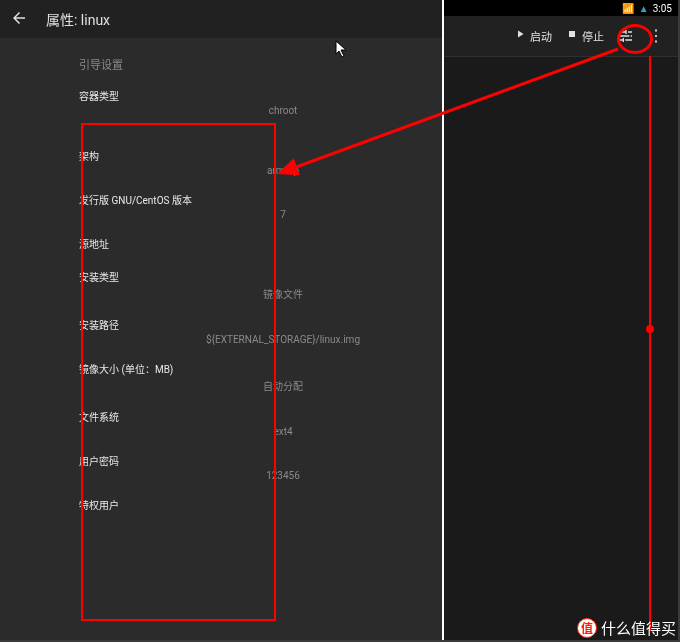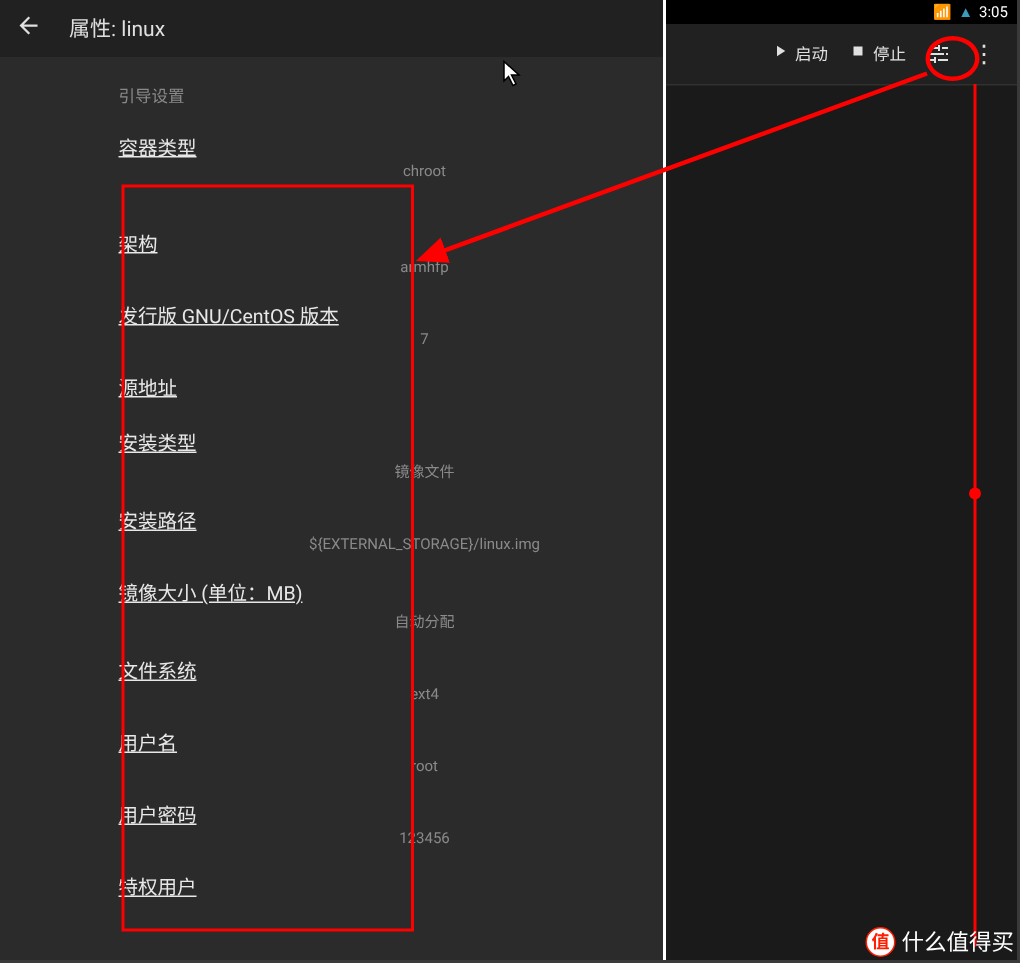--- a/index.html
+++ b/index.html
@@ -40,23 +40,22 @@
     font-size: 11px;
     margin-bottom: 8px;
     margin-left: 24px;
   }
   .setting-item {
     padding: 8px 0 8px 24px;
     cursor: pointer;
   }
   .setting-title {
     color: #e8e8e8;
-    font-size: 13px;
+    font-size: 10px;
     margin-bottom: 2px;
-    text-decoration: underline;
   }
   .setting-value {
     color: #8a8a8a;
     font-size: 10px;
     text-align: center;
   }
   .red-highlight-box {
     position: absolute;
     border: 2px solid #ff0000;
     pointer-events: none;
@@ -201,24 +200,20 @@
     </div>
     <div class="setting-item">
       <div class="setting-title">镜像大小 (单位：MB)</div>
       <div class="setting-value">自动分配</div>
     </div>
     <div class="setting-item">
       <div class="setting-title">文件系统</div>
       <div class="setting-value">ext4</div>
     </div>
     <div class="setting-item">
-      <div class="setting-title">用户名</div>
-      <div class="setting-value">root</div>
-    </div>
-    <div class="setting-item">
       <div class="setting-title">用户密码</div>
       <div class="setting-value">123456</div>
     </div>
     <div class="setting-item">
       <div class="setting-title">特权用户</div>
 
     </div>
 
   </div>
 </div>

